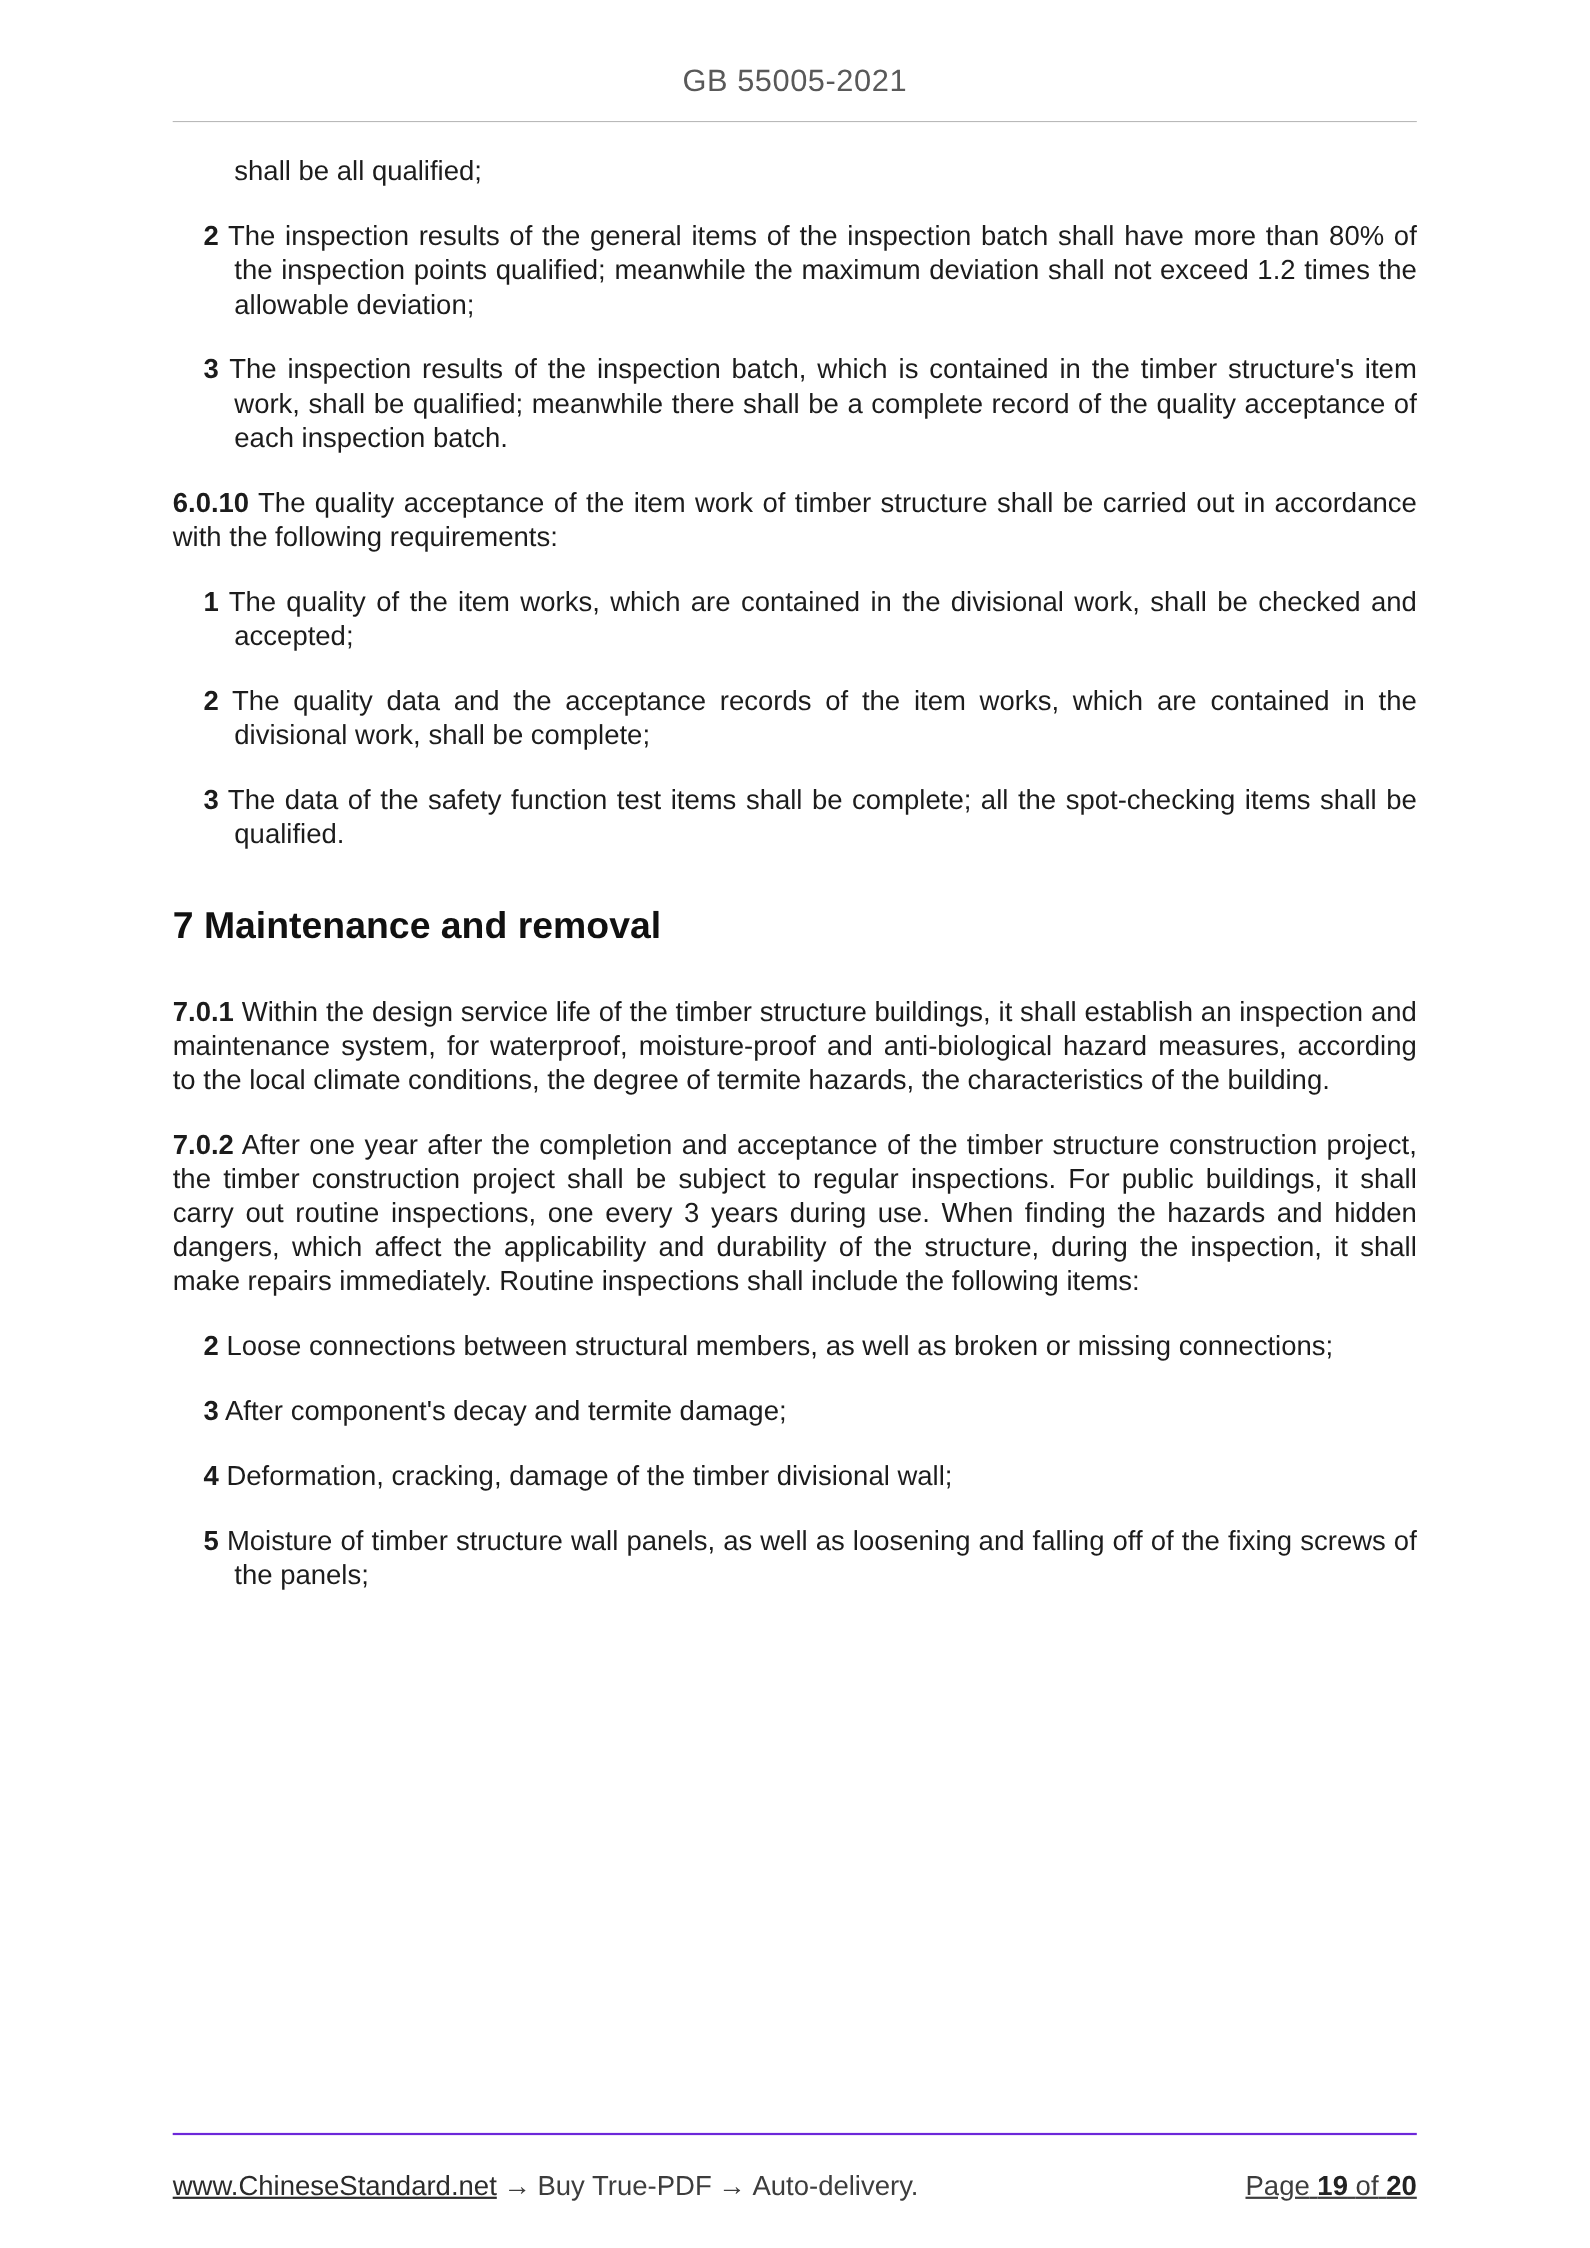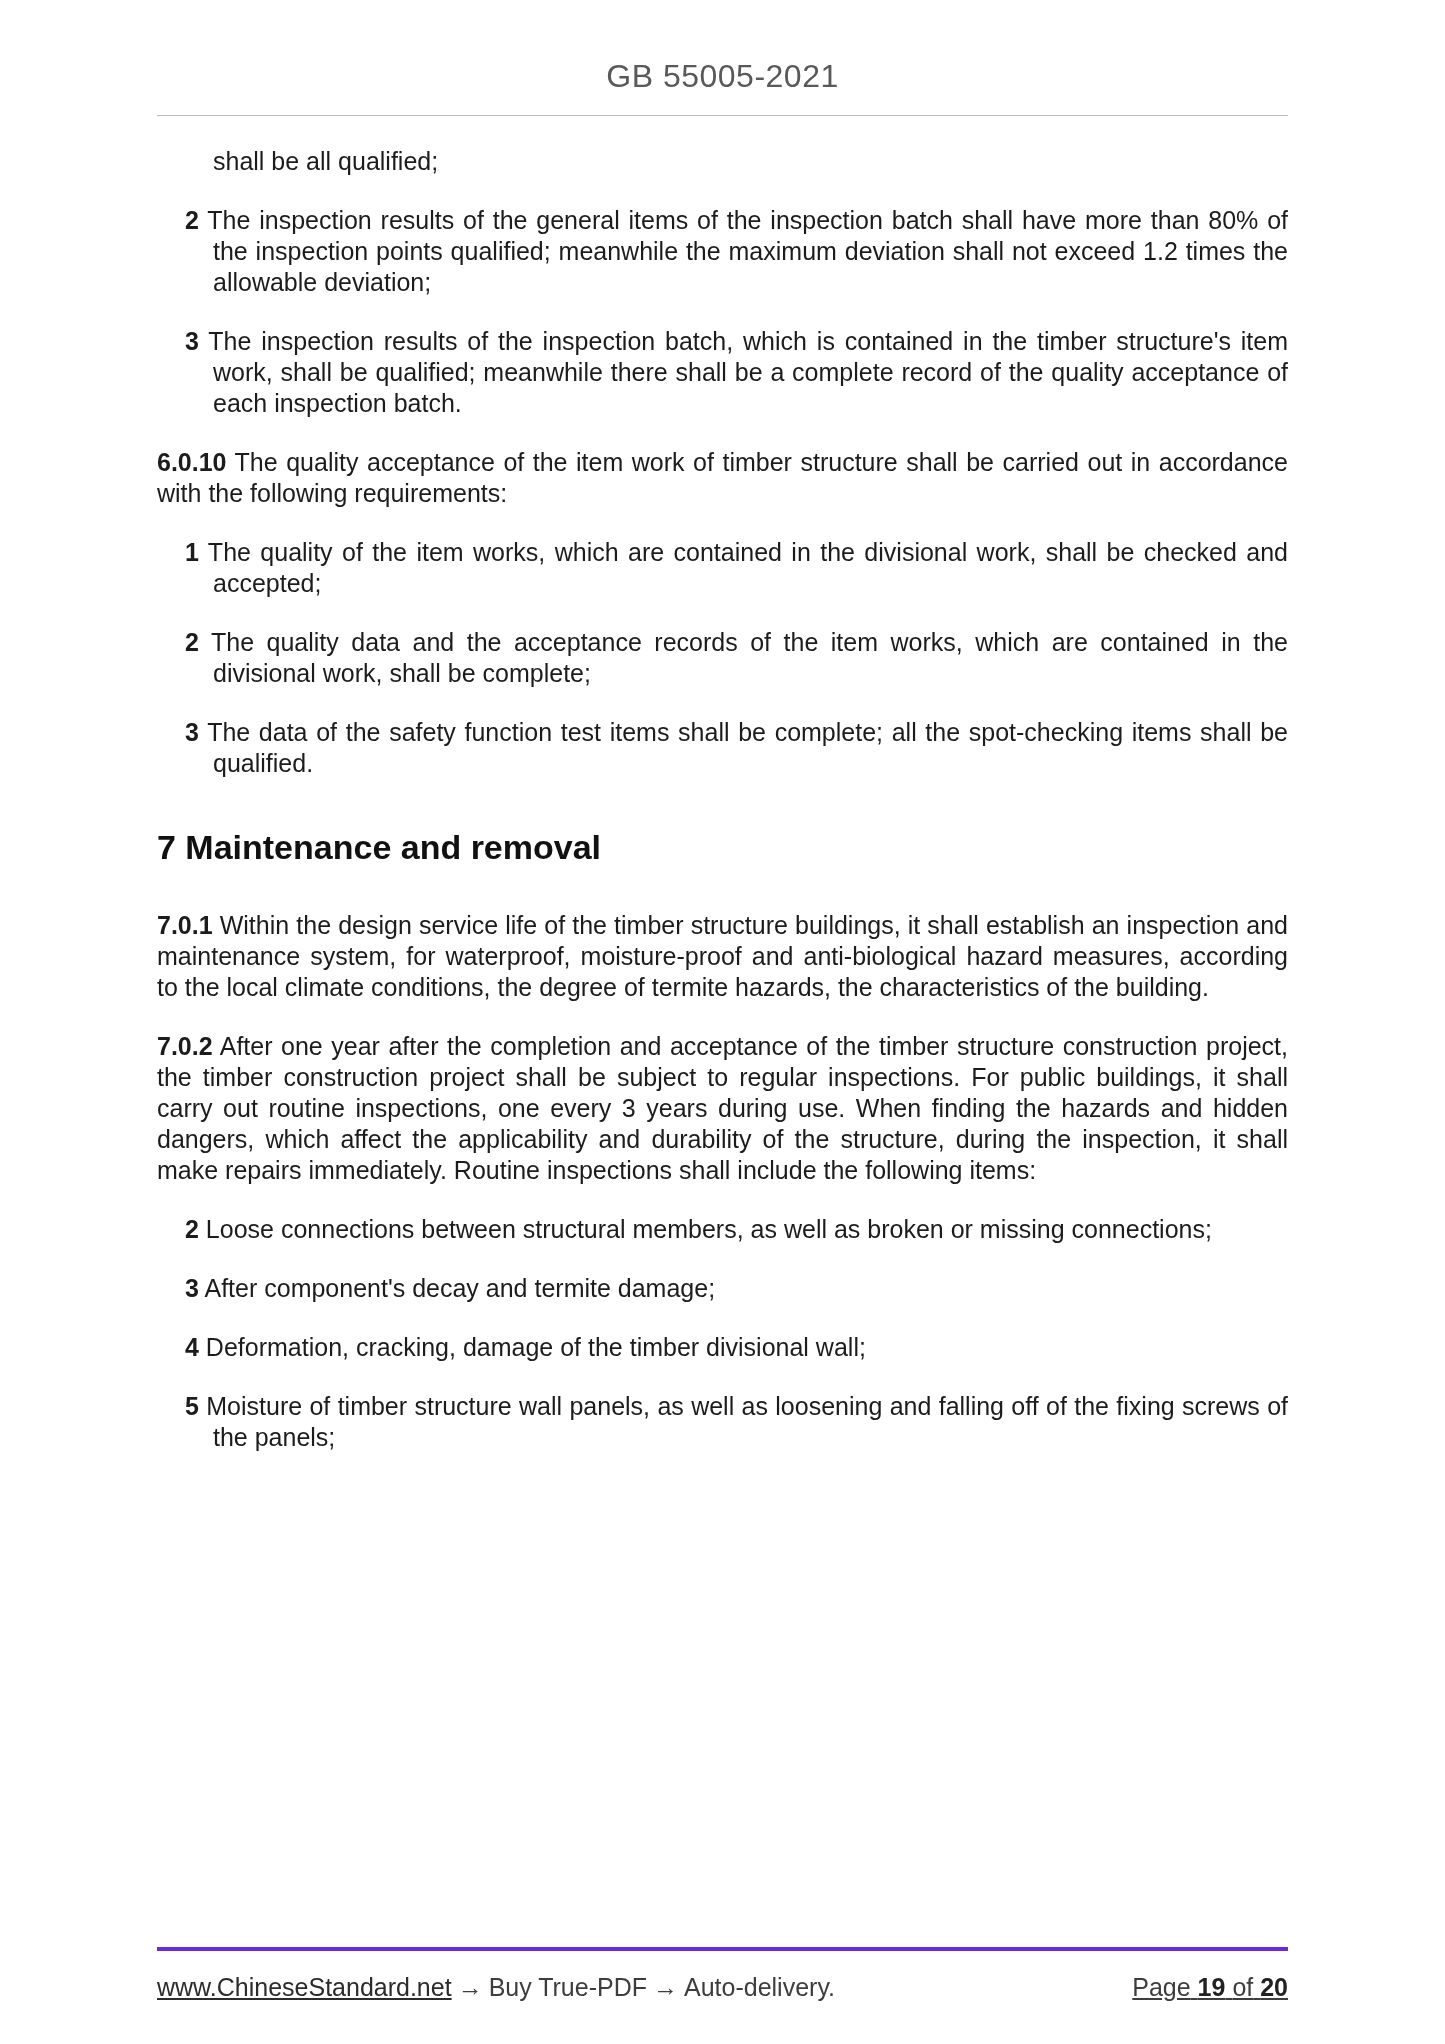--- a/index.html
+++ b/index.html
@@ -13,21 +13,21 @@
     height: 2044px;
     background: #ffffff;
     font-family: "Liberation Sans", "DejaVu Sans", sans-serif;
     color: #1c1c1c;
     overflow: hidden;
     box-sizing: border-box;
   }
   .doc-header {
     padding-top: 58px;
     text-align: center;
-    font-size: 32px;
+    font-size: 28px;
     color: #595959;
     letter-spacing: 0.5px;
   }
   .rule {
     border: none;
     border-top: 1px solid #b9b9b9;
     margin: 20px 157px 0 157px;
   }
   .content {
     padding: 30px 157px 0 157px;
@@ -60,22 +60,22 @@
     font-weight: bold;
     color: #111111;
     margin: 48px 0 42px 0;
     line-height: 1.2;
   }
   .doc-footer {
     position: absolute;
     left: 157px;
     right: 157px;
     bottom: 42px;
-    border-top: 4px solid #6d28d9;
-    padding-top: 22px;
+    border-top: 2px solid #6d28d9;
+    padding-top: 32px;
     display: flex;
     justify-content: space-between;
     align-items: baseline;
     font-size: 25px;
     color: #3d3d3d;
   }
   .footer-left {
     white-space: nowrap;
   }
   .footer-link {

